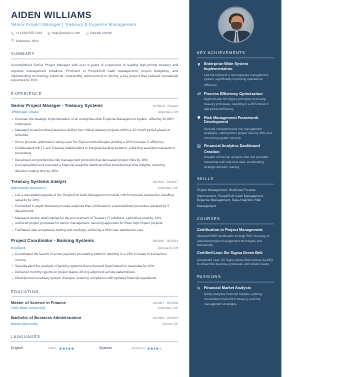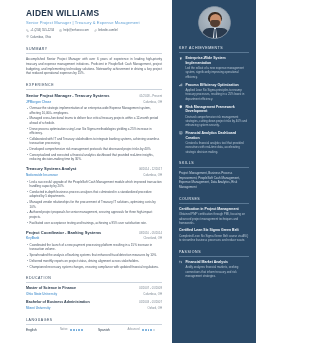--- a/index.html
+++ b/index.html
@@ -8,21 +8,21 @@
     font-family:"Liberation Sans", sans-serif;
     background:#ffffff;
     color:#2f3a48;
     font-size:3.1px;
     line-height:1.35;
     overflow:hidden;
   }
   .page { display:flex; width:256px; height:343px; }
 
   
-  .main { width:172px; padding:9px 10px 0 26px; background:#fff; }
+  .main { width:172px; padding:9px 10px 0 10px; background:#fff; }
 
   .name {
     font-size:8.4px;
     font-weight:bold;
     letter-spacing:.25px;
     color:#24384f;
     line-height:1.1;
   }
   .role {
     font-size:4.1px;

